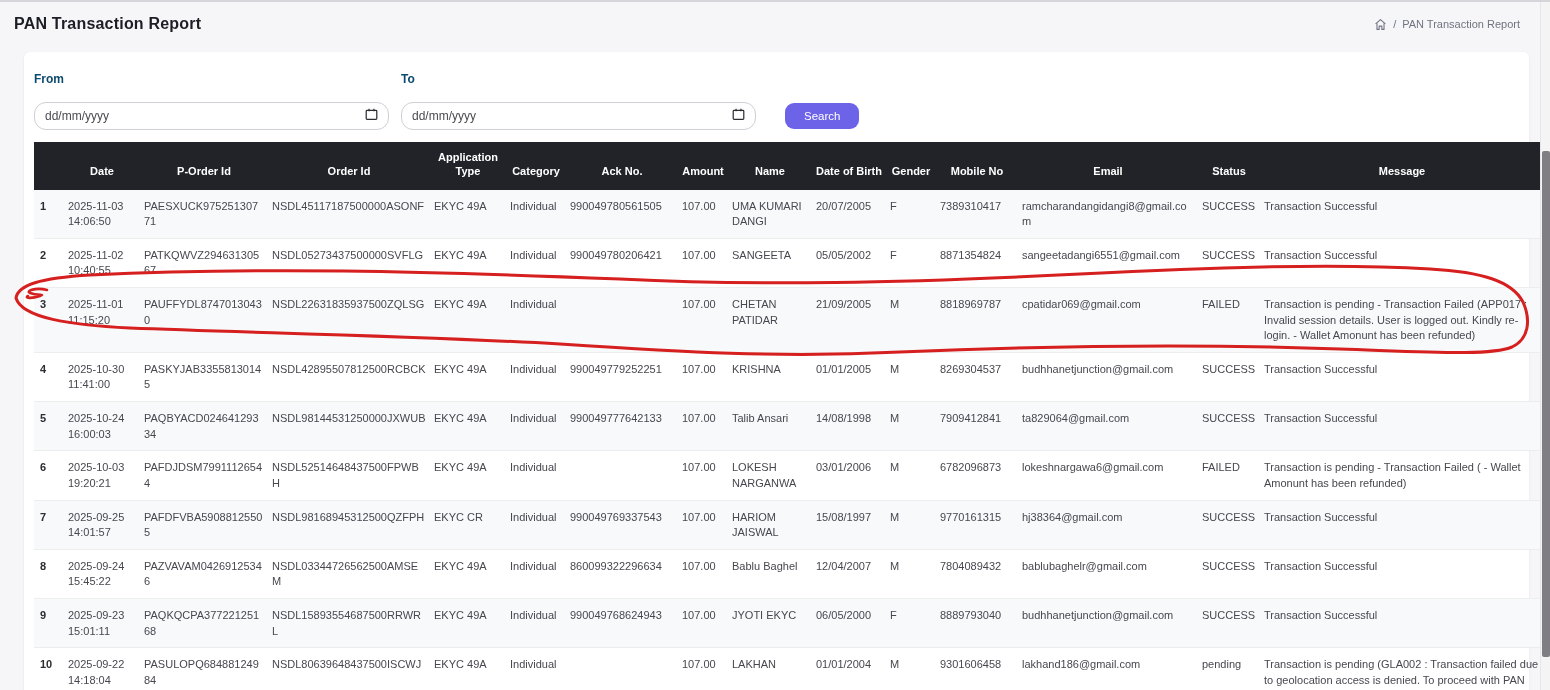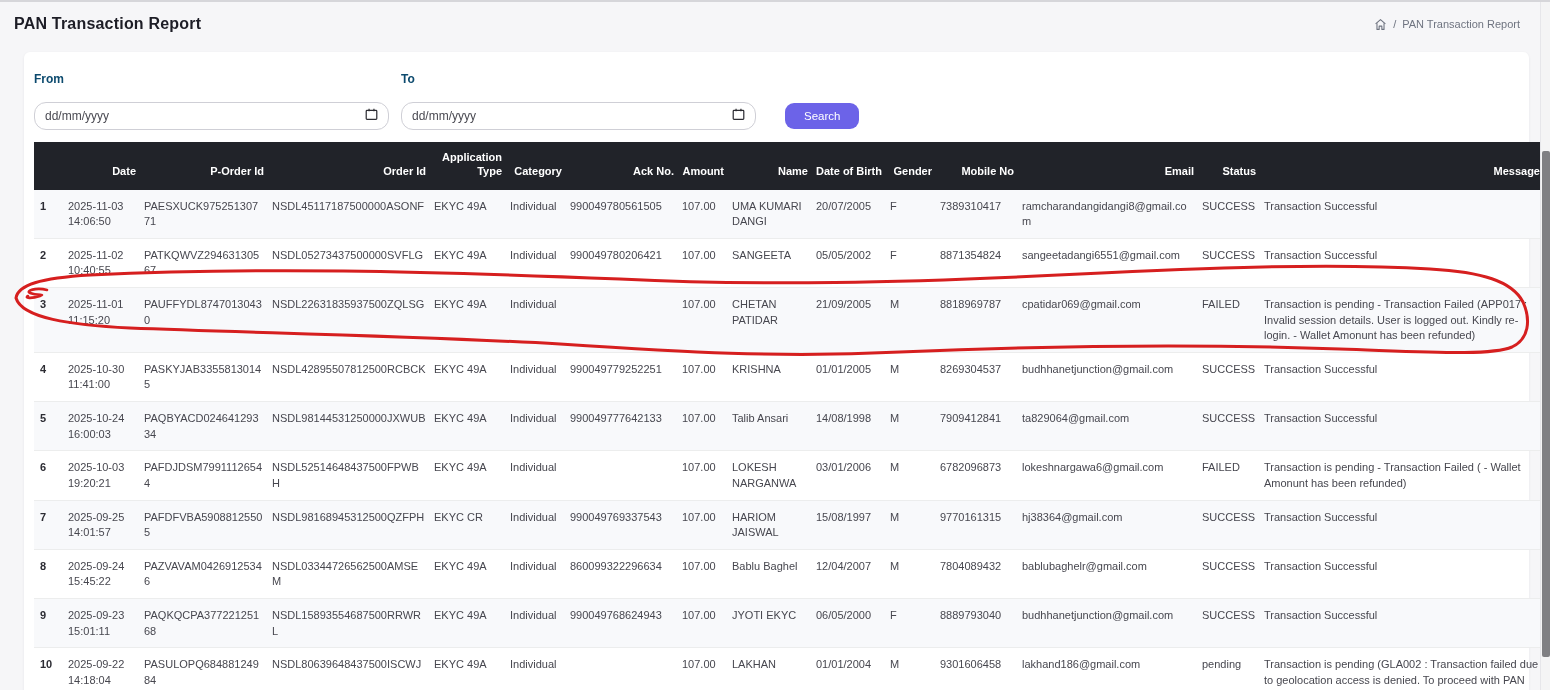--- a/index.html
+++ b/index.html
@@ -28,21 +28,21 @@
     display:flex; align-items:center; justify-content:space-between; padding:0 10px;
     font-size:12px; color:#4a4a52; cursor:text; }
   .date-input .ph { color:#4a4a52; }
   .btn-search { height:26px; padding:0 19px; border:none; border-radius:9px;
     color:#fff; font-size:11.5px; font-weight:400; cursor:pointer; margin-left:17px; margin-bottom:1px;
     font-family:"Liberation Sans","DejaVu Sans",sans-serif; }
 
   
   table { width:100%; border-collapse:collapse; table-layout:fixed; margin-top:12px; }
   thead th { background:#212329; color:#fff; font-size:11px; font-weight:700;
-    text-align:right; vertical-align:bottom; padding:8px 8px 11px 0; line-height:1.3; }
+    text-align:center; vertical-align:bottom; padding:8px 8px 11px 0; line-height:1.3; }
   thead th:first-child { padding-left:6px; }
   tbody td { font-size:11px; color:#47474f; vertical-align:top;
     padding:9px 8px 8px 0; line-height:1.42; border-top:1px solid #eceded;
     word-wrap:break-word; overflow-wrap:break-word; }
   tbody tr:first-child td { border-top:none; }
   tbody tr:nth-child(odd) { background:#f8f9fb; }
   tbody td.c-sn { font-weight:700; color:#2c2c33; padding-left:6px; }
 
   col.w-sn{width:34px} col.w-date{width:76px} col.w-porder{width:128px}
   col.w-order{width:162px} col.w-app{width:76px} col.w-cat{width:60px}

